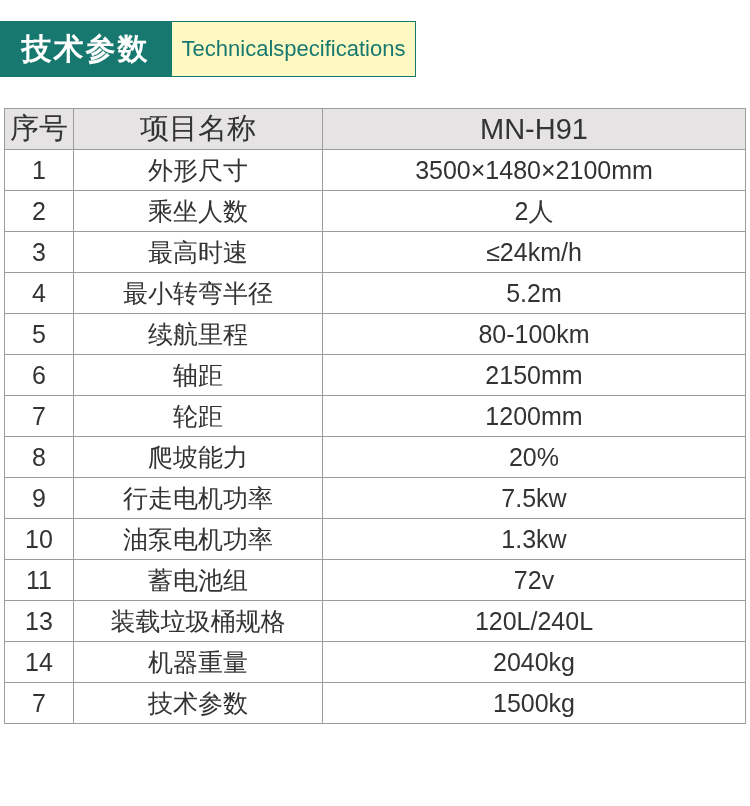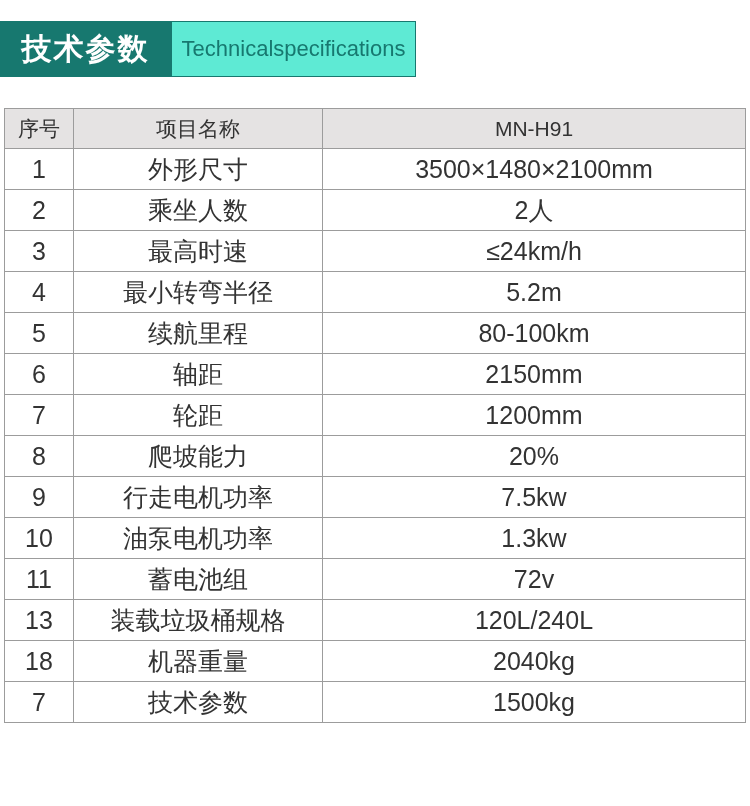--- a/index.html
+++ b/index.html
@@ -34,21 +34,21 @@
     color: #ffffff;
     font-size: 30px;
     font-weight: bold;
     display: flex;
     align-items: center;
     justify-content: center;
     letter-spacing: 2px;
   }
   .title-en {
     width: 245px;
-    background: #5eead4;
+    background: #fef9c3;
     border: 1px solid var(--teal);
     color: var(--teal);
     font-size: 22px;
     font-weight: 400;
     display: flex;
     align-items: center;
     justify-content: center;
     white-space: nowrap;
   }
 
@@ -66,21 +66,21 @@
     border: 1px solid var(--border);
     text-align: center;
     vertical-align: middle;
     font-weight: normal;
     overflow: hidden;
     white-space: nowrap;
   }
   .spec-table thead th {
     background: var(--header-bg);
     height: 40px;
-    font-size: 21px;
+    font-size: 29px;
   }
   .spec-table tbody td {
     background: #ffffff;
     height: 41px;
     font-size: 25px;
   }
   .col-no   { width: 69px; }
   .col-name { width: 249px; font-family: Liberation Serif, serif; }
   .col-val  { width: 423px; margin-left: 26px; }
 </style>
@@ -157,21 +157,21 @@
           <td class="col-no">11</td>
           <td class="col-name">蓄电池组</td>
           <td class="col-val">72v</td>
         </tr>
         <tr>
           <td class="col-no">13</td>
           <td class="col-name">装载垃圾桶规格</td>
           <td class="col-val">120L/240L</td>
         </tr>
         <tr>
-          <td class="col-no">18</td>
+          <td class="col-no">14</td>
           <td class="col-name">机器重量</td>
           <td class="col-val">2040kg</td>
         </tr>
         <tr>
           <td class="col-no">7</td>
           <td class="col-name">技术参数</td>
           <td class="col-val">1500kg</td>
         </tr>
       </tbody>
   </table>

